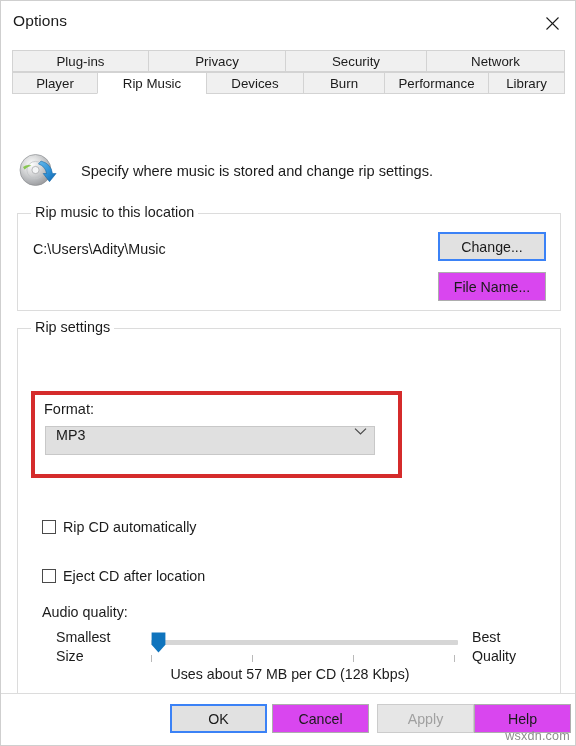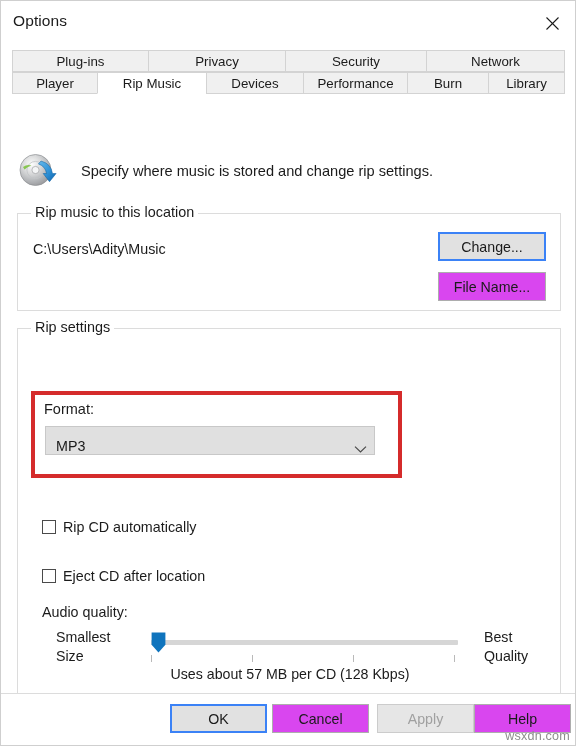--- a/index.html
+++ b/index.html
@@ -219,21 +219,21 @@
   .combo {
     position: absolute;
     left: 27px;
     top: 97px;
     width: 330px;
     height: 29px;
     box-sizing: border-box;
     background: #e0e0e0;
     border: 1px solid #c8c8c8;
     display: flex;
-    align-items: flex-end;
+    align-items: flex-start;
     cursor: default;
   }
   .combo-value {
     flex: 1 1 auto;
     padding-left: 10px;
     font-size: 14.3px;
     color: #1b1b1b;
   }
   .combo-arrow {
     flex: 0 0 auto;
@@ -290,21 +290,21 @@
   .aq-left {
     position: absolute;
     left: 38px;
     top: 299px;
     font-size: 14.2px;
     color: #1b1b1b;
     line-height: 19px;
   }
   .aq-right {
     position: absolute;
-    left: 466px;
+    left: 454px;
     top: 299px;
     font-size: 14.2px;
     color: #1b1b1b;
     line-height: 19px;
   }
   .slider-wrap {
     position: absolute;
     left: 125px;
     top: 300px;
     width: 320px;
@@ -406,22 +406,22 @@
       <div class="tabrow row-top">
           <div class="tab" style="width: 136px;">Plug-ins</div>
           <div class="tab" style="width: 137px;">Privacy</div>
           <div class="tab" style="width: 141px;">Security</div>
           <div class="tab" style="width: 139px;">Network</div>
         </div>
       <div class="tabrow row-bottom">
           <div class="tab" style="width: 85px;">Player</div>
           <div class="tab active" style="width: 109px;">Rip Music</div>
           <div class="tab" style="width: 97px;">Devices</div>
+          <div class="tab" style="width: 81px;">Burn</div>
           <div class="tab" style="width: 104px;">Performance</div>
-          <div class="tab" style="width: 81px;">Burn</div>
           <div class="tab" style="width: 77px;">Library</div>
         </div>
     </div>
 
     <div class="page">
 
       <div class="hdr">
         <div class="cd-icon">
           <svg width="42" height="42" viewBox="0 0 42 42">
             <defs>

